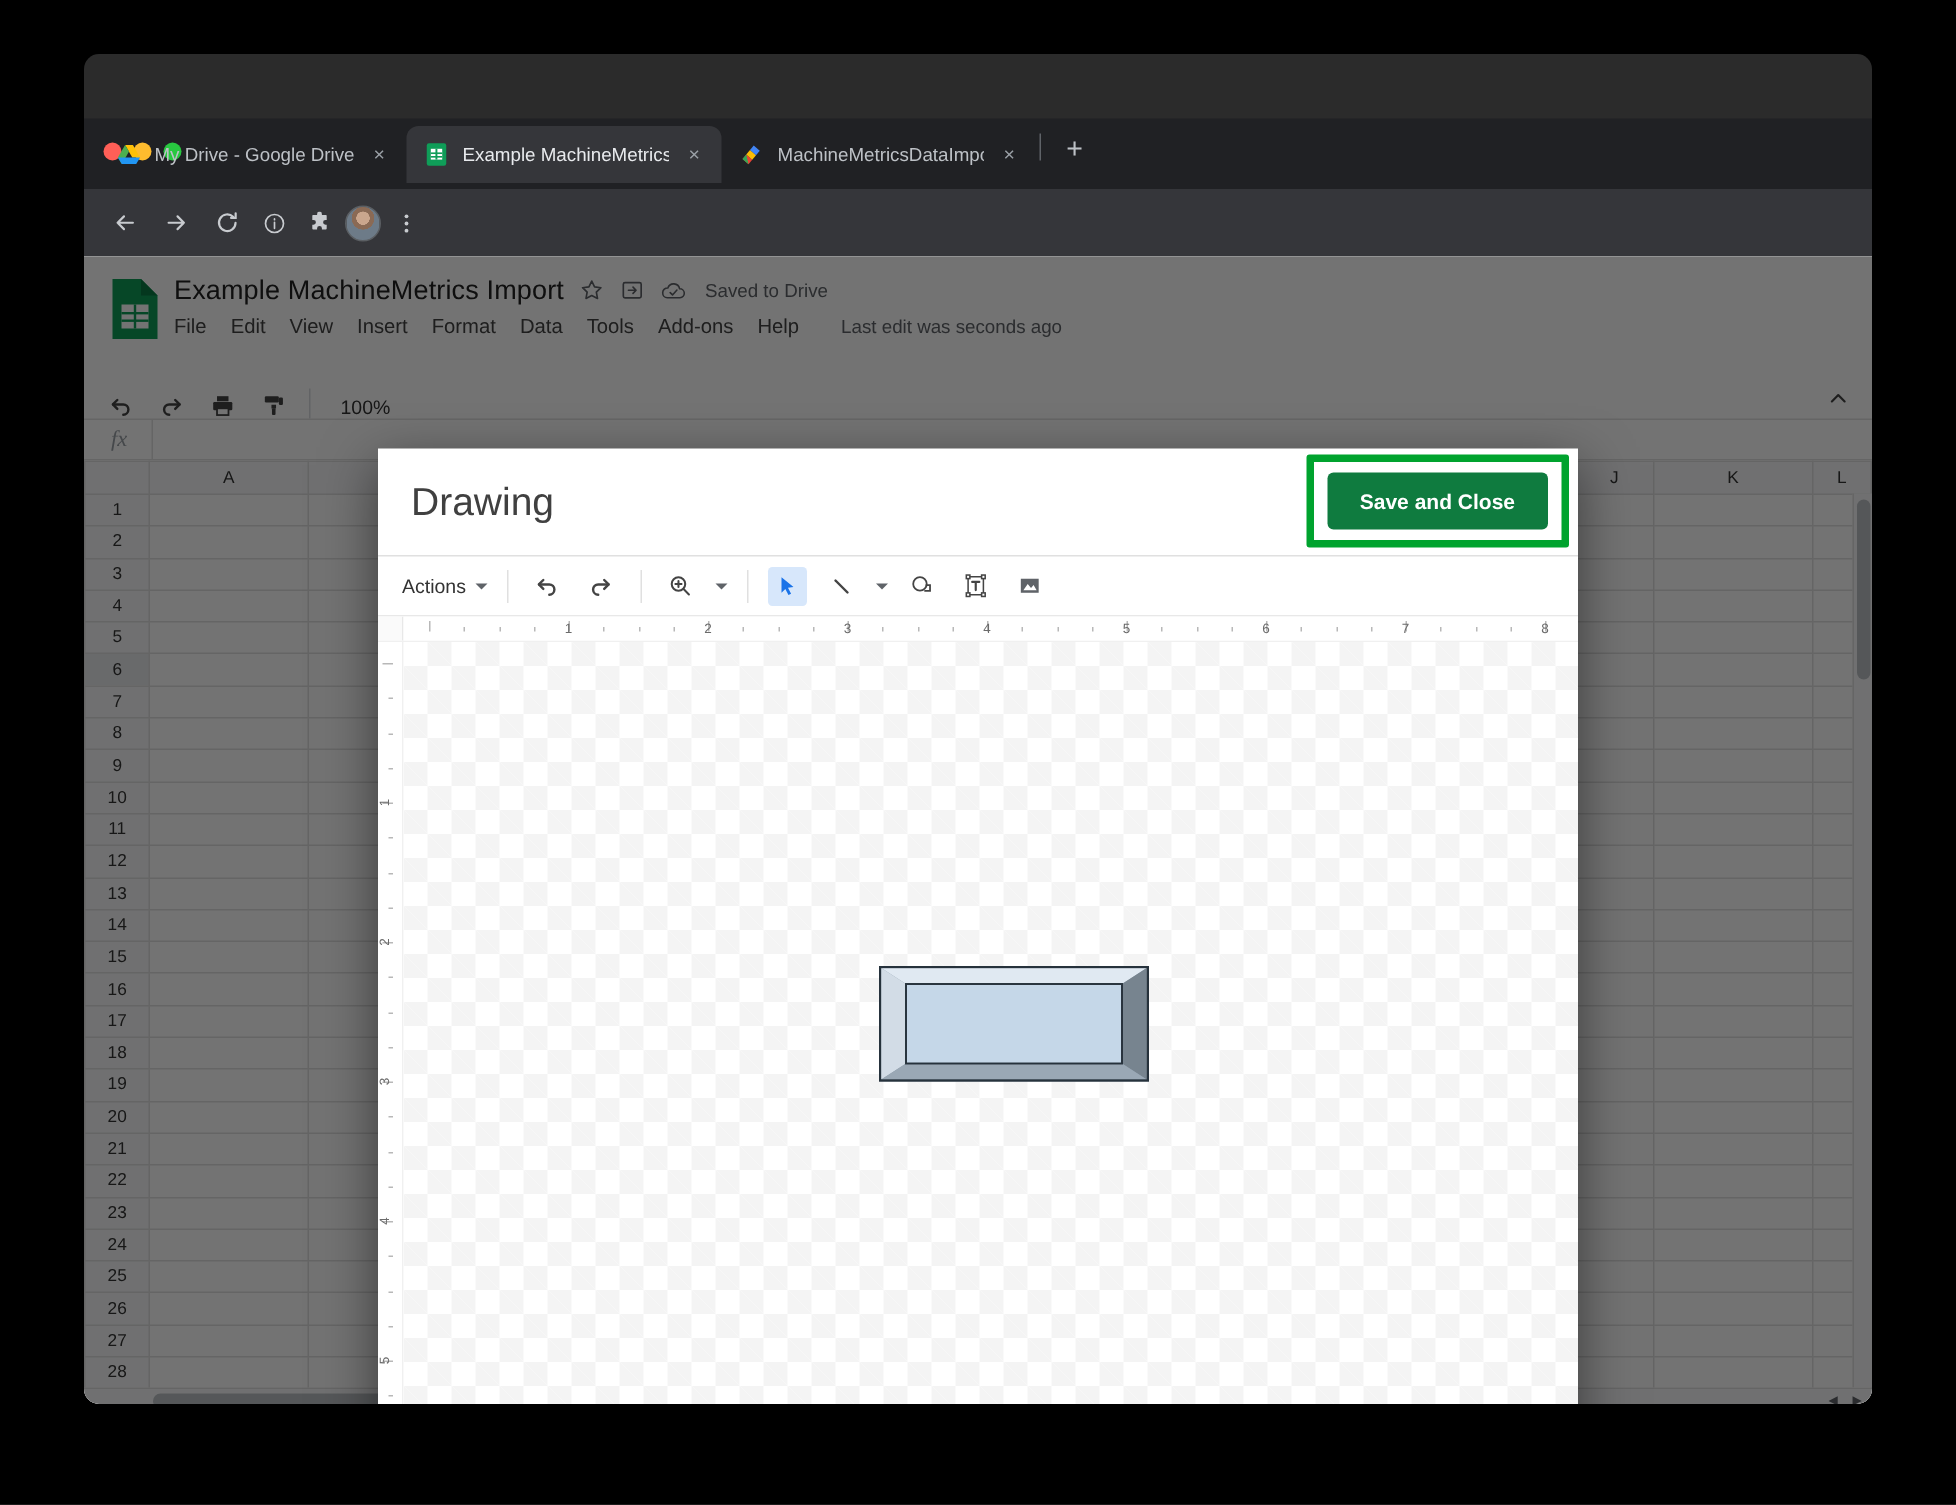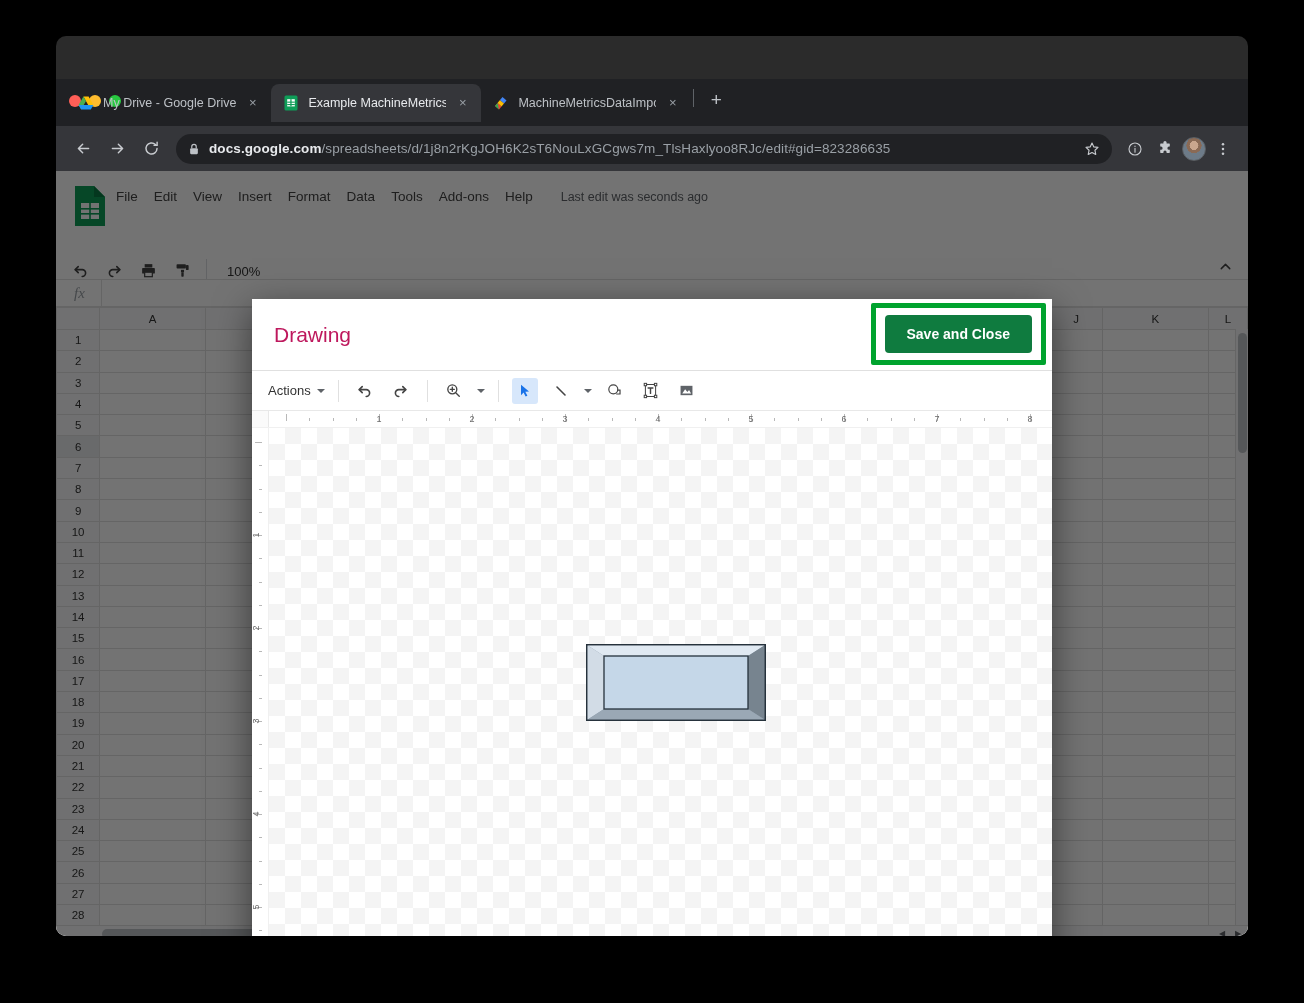--- a/index.html
+++ b/index.html
@@ -264,21 +264,21 @@
     box-shadow: 0 10px 34px rgba(0,0,0,.5);
     display: flex; flex-direction: column;
   }
   #dialog-header {
     height: 72px; flex: 0 0 72px;
     display: flex; align-items: center;
     padding: 0 20px 0 22px;
     border-bottom: 1px solid #e0e0e0;
     position: relative;
   }
-  #dialog-title { font-size: 21px; color: #be185d; font-weight: 400; }
+  #dialog-title { font-size: 26px; color: #404040; font-weight: 400; }
   #save-close-highlight {
     position: absolute; right: 6px; top: 4px;
     border: 5px solid #00a32e;
     background: #fff;
     padding: 7px 9px;
     border-radius: 2px;
     text-align: center;
   }
   #save-close-button {
     background: #0f7b3f; color: #fff;
@@ -425,34 +425,20 @@
         <path d="M4 10h12M11 5l5 5-5 5"></path>
       </svg>
     </div>
     <div class="nav-btn">
       <svg width="17" height="17" viewBox="0 0 20 20" fill="none" stroke="currentColor" stroke-width="1.7" stroke-linecap="round">
         <path d="M16.5 10a6.5 6.5 0 1 1-1.9-4.6"></path>
         <path d="M16.6 2.6v3.6h-3.6"></path>
       </svg>
     </div>
 
-    <div id="url-field">
-      <span class="lock">
-        <svg width="12" height="12" viewBox="0 0 14 14" fill="#bdc1c6">
-          <rect x="2.5" y="6" width="9" height="7" rx="1.2"></rect>
-          <path d="M4.4 6V4.3a2.6 2.6 0 0 1 5.2 0V6" fill="none" stroke="#bdc1c6" stroke-width="1.4"></path>
-        </svg>
-      </span>
-      <span class="url-text"><b>docs.google.com</b><span>/spreadsheets/d/1j8n2rKgJOH6K2sT6NouLxGCgws7m_TlsHaxlyoo8RJc/edit#gid=823286635</span></span>
-      <span id="star-icon">
-        <svg width="16" height="16" viewBox="0 0 20 20" fill="none" stroke="currentColor" stroke-width="1.4" stroke-linejoin="round">
-          <polygon points="10,2.5 12.3,7.4 17.5,8 13.7,11.6 14.7,16.8 10,14.3 5.3,16.8 6.3,11.6 2.5,8 7.7,7.4"></polygon>
-        </svg>
-      </span>
-    </div>
 
     <div class="omni-icon">
       <svg width="16" height="16" viewBox="0 0 20 20" fill="none" stroke="currentColor" stroke-width="1.4">
         <circle cx="10" cy="10" r="7.5"></circle>
           <path d="M10 9v5M10 6.2v.6" stroke-linecap="round"></path>
       </svg>
     </div>
     <div class="omni-icon">
       <svg width="16" height="16" viewBox="0 0 20 20" fill="currentColor">
         <path d="M8 2a2 2 0 0 1 4 0v1h3.2c.5 0 .8.4.8.8V7h-1a2 2 0 0 0 0 4h1v3.2c0 .5-.3.8-.8.8H12v-1a2 2 0 0 0-4 0v1H4.8a.8.8 0 0 1-.8-.8V11h1a2 2 0 0 0 0-4H4V3.8c0-.4.3-.8.8-.8H8z"></path>
@@ -476,20 +462,41 @@
           <path d="M3 2h19l11 11v29H3z" fill="#0f9d58"></path>
           <path d="M22 2l11 11H22z" fill="#0b7b44"></path>
           <rect x="9" y="19" width="18" height="16" fill="#fff"></rect>
           <rect x="17.2" y="19" width="1.6" height="16" fill="#0f9d58"></rect>
           <rect x="9" y="24" width="18" height="1.6" fill="#0f9d58"></rect>
           <rect x="9" y="29" width="18" height="1.6" fill="#0f9d58"></rect>
         </svg>
       </span>
 
       <div id="doc-meta">
+        <div id="doc-title-row">
+          <span id="doc-title">Example MachineMetrics Import</span>
+          <span class="hdr-icon">
+            <svg width="17" height="17" viewBox="0 0 20 20" fill="none" stroke="currentColor" stroke-width="1.3" stroke-linejoin="round">
+              <polygon points="10,2.8 12.2,7.3 17.2,8 13.6,11.5 14.5,16.4 10,14.1 5.5,16.4 6.4,11.5 2.8,8 7.8,7.3"></polygon>
+            </svg>
+          </span>
+          <span class="hdr-icon">
+            <svg width="17" height="17" viewBox="0 0 20 20" fill="none" stroke="currentColor" stroke-width="1.3">
+              <rect x="3" y="4" width="14" height="12" rx="1.3"></rect>
+              <path d="M7 10h6M10.6 7.6L13 10l-2.4 2.4" stroke-linecap="round" stroke-linejoin="round"></path>
+            </svg>
+          </span>
+          <span class="hdr-icon">
+            <svg width="18" height="18" viewBox="0 0 22 20" fill="none" stroke="currentColor" stroke-width="1.3">
+              <path d="M6 15.5a4 4 0 0 1 .4-8A5 5 0 0 1 16 8.2a3.6 3.6 0 0 1 .3 7.3z" stroke-linejoin="round"></path>
+              <path d="M8.3 11.3l1.9 1.9 3.6-4" stroke-linecap="round" stroke-linejoin="round"></path>
+            </svg>
+          </span>
+          <span id="save-state">Saved to Drive</span>
+        </div>
         <div id="menu-bar">
           <span class="menu-item">File</span>
           <span class="menu-item">Edit</span>
           <span class="menu-item">View</span>
           <span class="menu-item">Insert</span>
           <span class="menu-item">Format</span>
           <span class="menu-item">Data</span>
           <span class="menu-item">Tools</span>
           <span class="menu-item">Add-ons</span>
           <span class="menu-item">Help</span>

